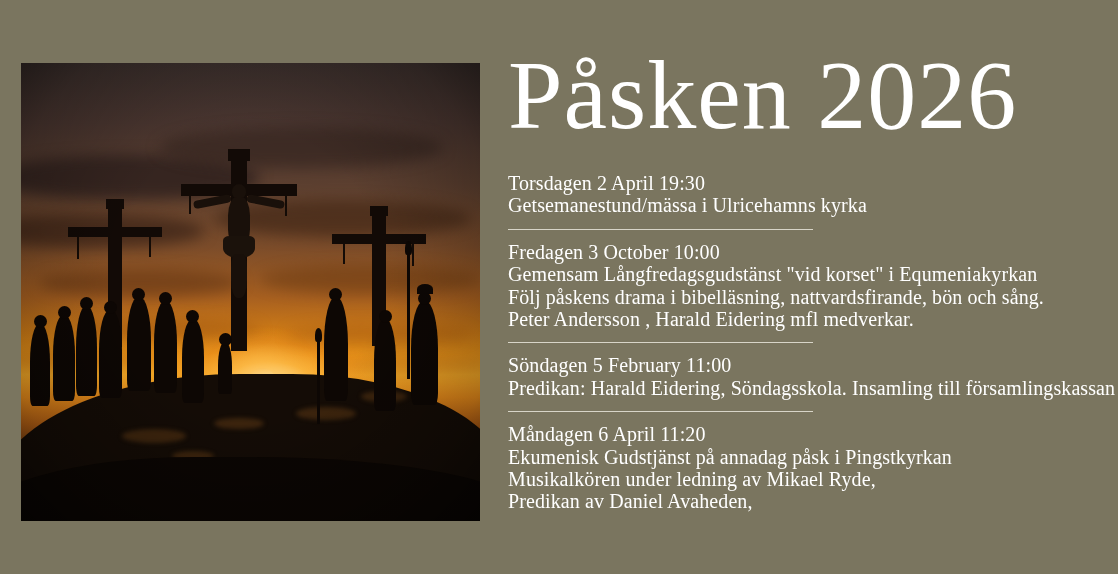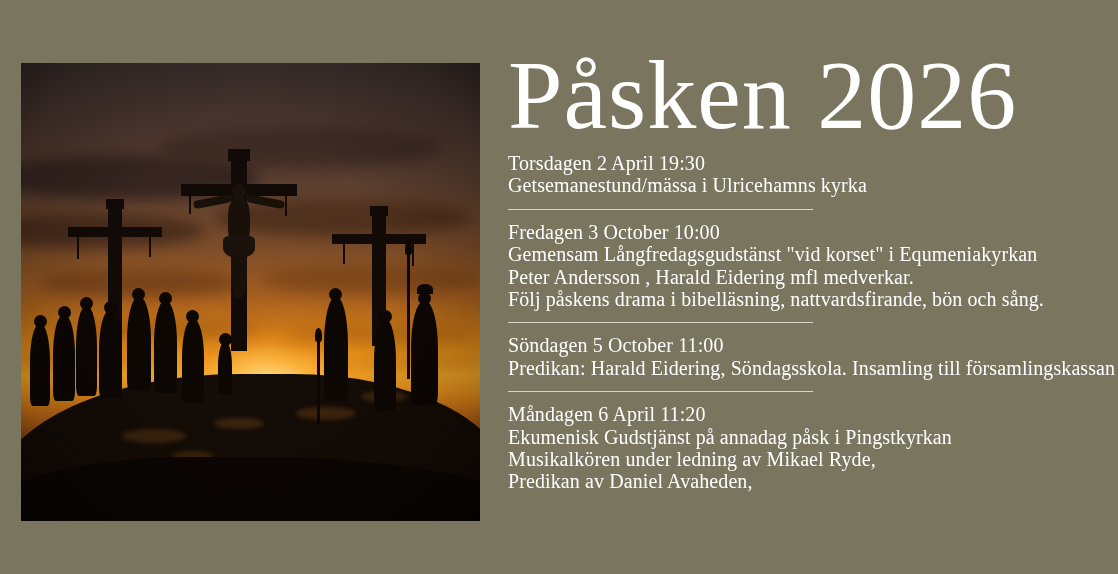--- a/index.html
+++ b/index.html
@@ -220,21 +220,21 @@
     font-weight: 400;
     font-size: 98px;
     line-height: 1;
     letter-spacing: 1px;
     color: #ffffff;
     white-space: nowrap;
   }
   .schedule {
     position: absolute;
     left: 0;
-    top: 152px;
+    top: 172px;
     width: 600px;
   }
   .block {
     position: relative;
   }
   .line {
     margin: 0;
     font-size: 20px;
     line-height: 22.4px;
     color: #ffffff;
@@ -341,28 +341,28 @@
       <div class="block">
         <p class="line">Torsdagen 2 April 19:30</p>
         <p class="line">Getsemanestund/mässa i Ulricehamns kyrka</p>
       </div>
 
       <hr class="divider">
 
       <div class="block">
         <p class="line">Fredagen 3 October 10:00</p>
         <p class="line">Gemensam Långfredagsgudstänst "vid korset" i Equmeniakyrkan</p>
+        <p class="line">Följ påskens drama i bibelläsning, nattvardsfirande, bön och sång.</p>
         <p class="line">Peter Andersson , Harald Eidering mfl medverkar.</p>
-        <p class="line">Följ påskens drama i bibelläsning, nattvardsfirande, bön och sång.</p>
       </div>
 
       <hr class="divider">
 
       <div class="block">
-        <p class="line">Söndagen 5 October 11:00</p>
+        <p class="line">Söndagen 5 February 11:00</p>
         <p class="line">Predikan: Harald Eidering, Söndagsskola. Insamling till församlingskassan</p>
       </div>
 
       <hr class="divider">
 
       <div class="block">
         <p class="line">Måndagen 6 April 11:20</p>
         <p class="line">Ekumenisk Gudstjänst på annadag påsk i Pingstkyrkan</p>
         <p class="line">Musikalkören under ledning av Mikael Ryde,</p>
         <p class="line">Predikan av Daniel Avaheden,</p>

